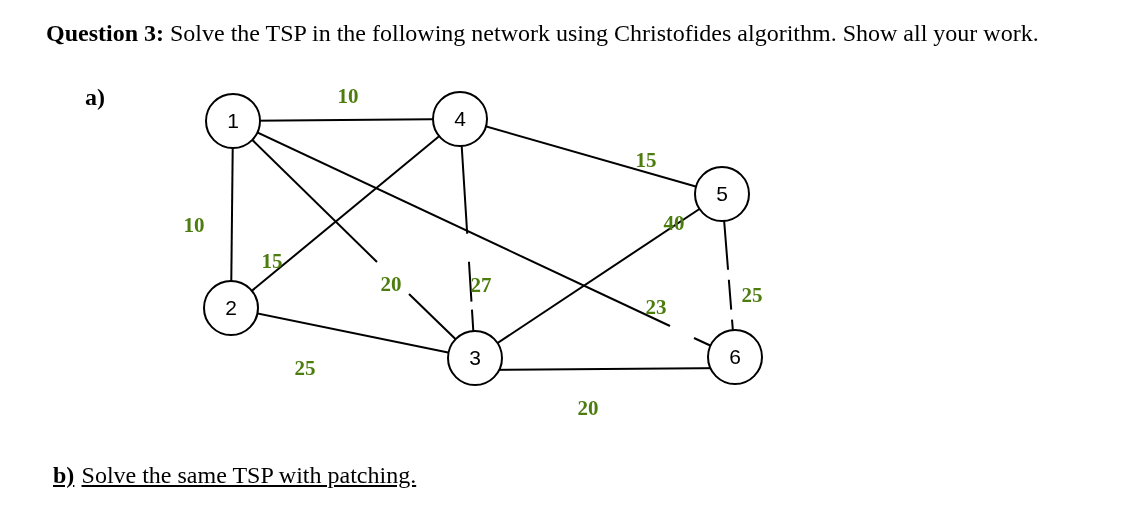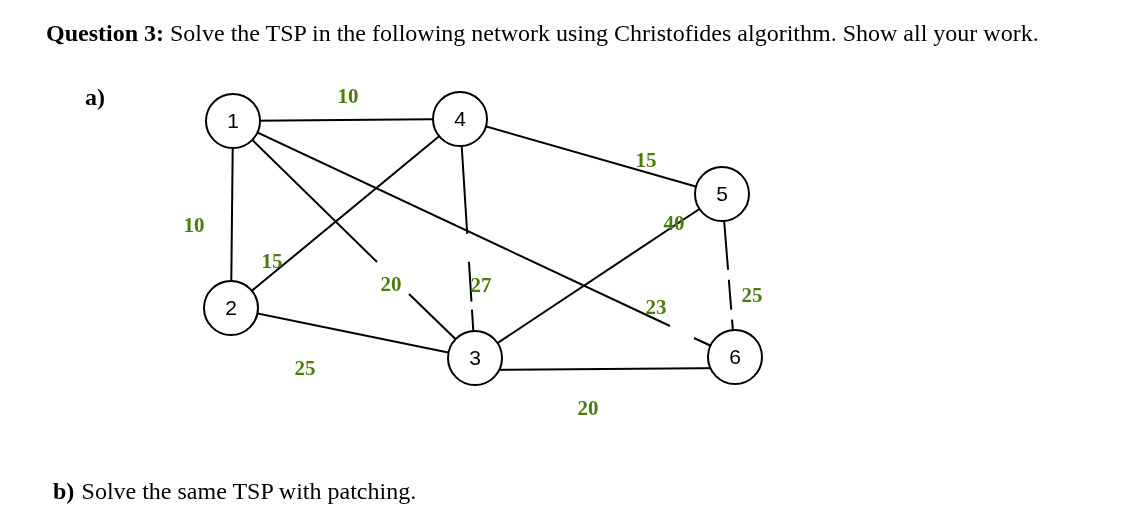--- a/index.html
+++ b/index.html
@@ -24,23 +24,24 @@
   .part-label-a {
     position: absolute;
     left: 85px;
     top: 84px;
     font-size: 24px;
     font-weight: bold;
   }
   .part-b {
     position: absolute;
     left: 53px;
-    top: 478px;
+    top: 462px;
     font-size: 24px;
     white-space: nowrap;
+    text-decoration: underline;
   }
   .part-b .bold { font-weight: bold; }
   .part-b .rest { margin-left: 0.3em; }
   svg.edges {
     position: absolute;
     left: 0; top: 0;
     width: 1143px; height: 513px;
   }
   .node {
     position: absolute;

